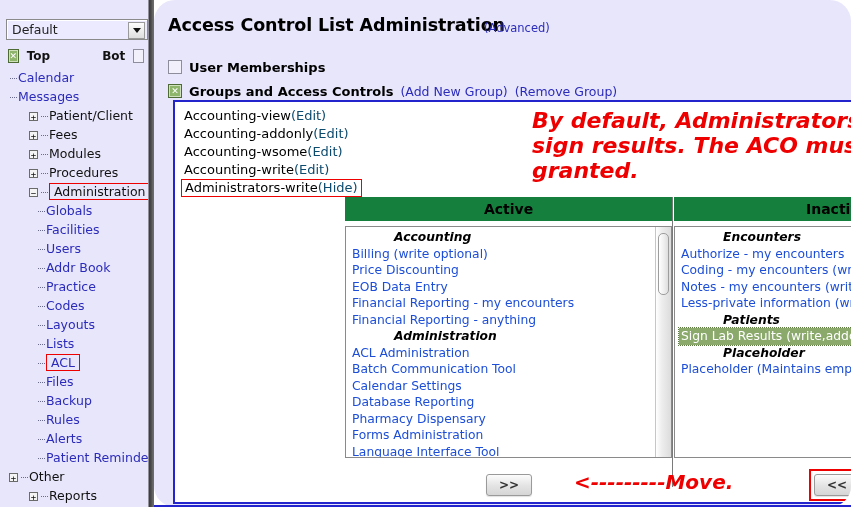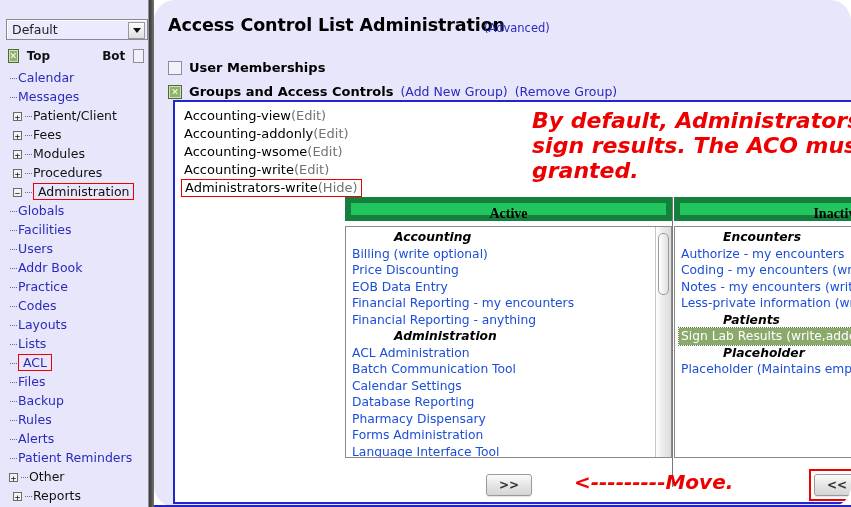--- a/index.html
+++ b/index.html
@@ -108,44 +108,44 @@
   .redbox {
     border: 1.5px solid #ee0000;
     padding: 0 4px;
     display: inline-block;
     line-height: 16px;
     height: 17px;
     box-sizing: border-box;
   }
 
   
-  .ind0 { padding-left: 4px; }
+  .ind0 { padding-left: 20px; }
   .ind1 { }
-  .ind2 { }
+  .ind2 { padding-left: 28px; }
 
   
   #main {
     position: absolute; left: 154px; top: 0; width: 697px; height: 507px;
     background: #e8e6fb;
     overflow: hidden;
     border-radius: 21px;
   }
   #page-title {
     position: absolute; left: 14px; top: 15px;
     font-size: 17.5px; font-weight: bold; color: #000;
     letter-spacing: -0.1px;
   }
   #page-title-advanced {
     position: absolute; left: 330px; top: 21px;
     font-size: 11.5px; color: #2b2bbb; font-weight: normal; text-align: center;
   }
 
   .chkrow {
     position: absolute; left: 14px;
-    display: flex; align-items: flex-end;
+    display: flex; align-items: flex-start;
     font-size: 13px; font-weight: bold; color: #000;
   }
   #row-user { top: 60px; }
   #row-groups { top: 84px; }
   .chkrow .txt { margin-left: 7px; }
   .chkrow .sub {
     margin-left: 7px; font-weight: normal; color: #2b2bbb; font-size: 12.5px;
   }
 
   
@@ -156,21 +156,21 @@
     border-top: 2px solid #2424cc;
     border-bottom: 2px solid #2424cc;
     background: #ffffff;
     box-sizing: border-box;
   }
 
   #grouplist {
     position: absolute; left: 30px; top: 107px;
     font-size: 13px; color: #000; line-height: 18px;
   }
-  #grouplist .g a { color: #737373; text-decoration: none; }
+  #grouplist .g a { color: #0c4a6e; text-decoration: none; }
   #grouplist .g { white-space: nowrap; }
   #grouplist .g.boxed {
     border: 1.5px solid #ee0000;
     display: inline-block;
     padding: 0 3px;
     margin-left: -3px;
     line-height: 16px;
   }
 
   #annotation {
@@ -186,23 +186,22 @@
   
   .panel { position: absolute; top: 197px; }
   #panel-active { left: 191px; width: 327px; }
   #panel-inactive { left: 520px; width: 327px; }
 
   .panel-head {
     box-sizing: border-box;
     width: 100%; height: 24px; line-height: 22px;
     text-align: center;
     font-size: 14px; font-weight: bold; color: #000;
-    border: 6px solid #15803d;
-    background: #22c55e;
-    font-family: Liberation Serif, serif;
+    border: 1px solid #15803d;
+    background: #15803d;
   }
   .listbox {
     box-sizing: border-box;
     position: relative;
     width: 100%; height: 232px;
     margin-top: 5px;
     border: 1px solid #8a8a8a;
     background: #ffffff;
     overflow: hidden;
   }

